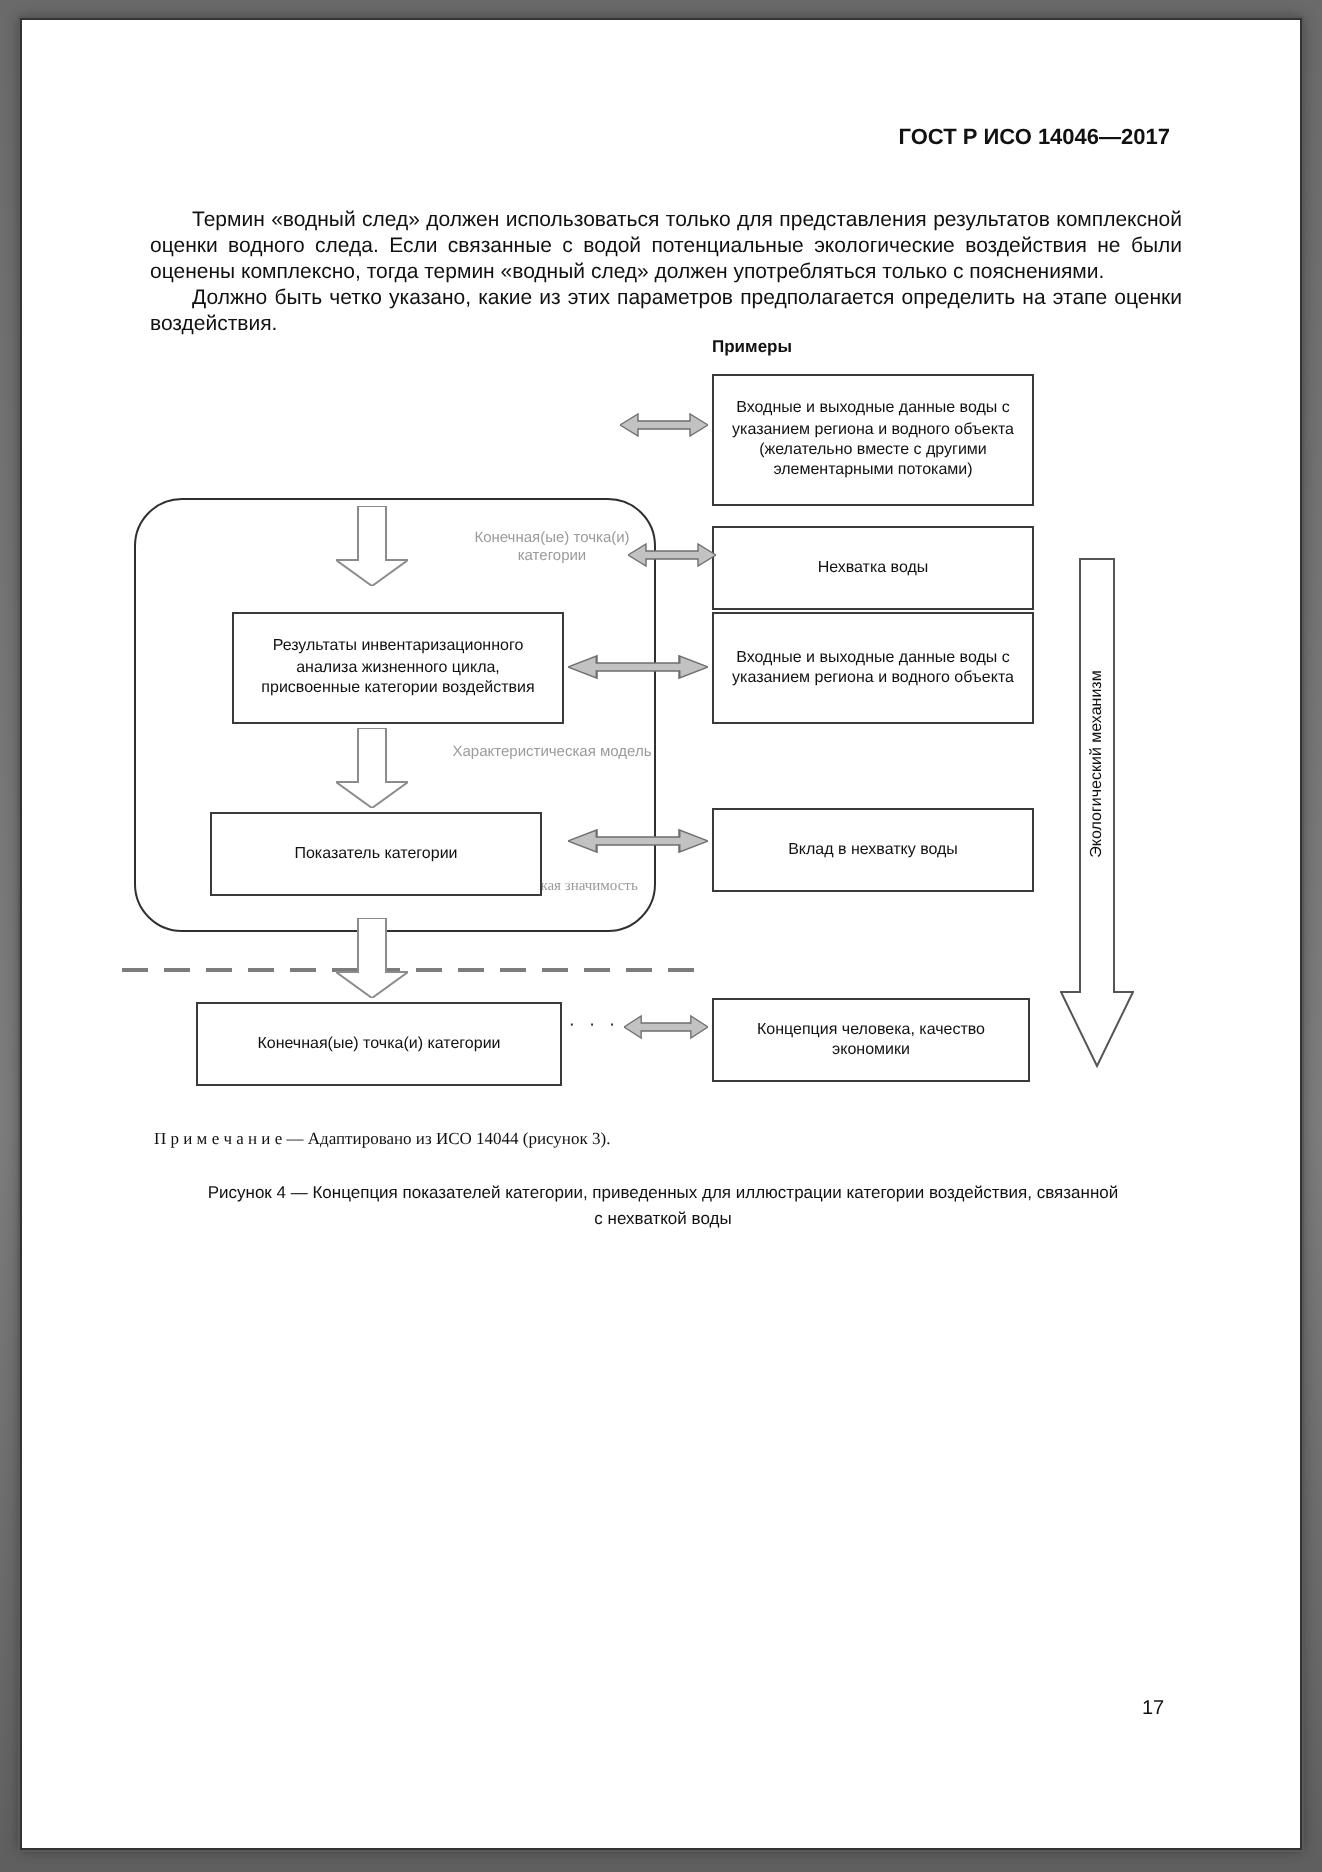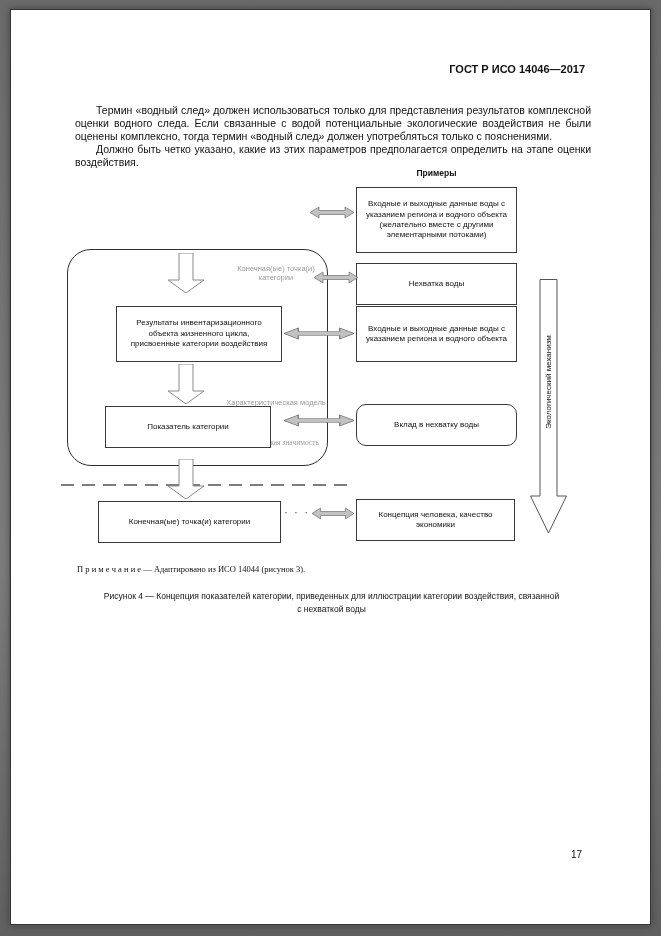--- a/index.html
+++ b/index.html
@@ -16,46 +16,46 @@
     background:#ffffff;
     border:1px solid #333333;
     box-shadow:0 0 0 1px #5a5a5a, 0 0 7px rgba(0,0,0,.4);
   }
 
   .doc-header { position:absolute; top:53px; right:65px; font-size:11px; font-weight:bold; color:#111; }
 
   .body-text { position:absolute; left:64px; top:82px; width:516px; font-size:10.5px; line-height:1.24; text-align:justify; color:#111;margin-top:12px; }
   .body-text p { text-indent:21px; }
 
-  .examples-heading { position:absolute; left:345px; top:158px; width:161px; text-align:center; font-size:8.5px; font-weight:bold; color:#111; }
+  .examples-heading { position:absolute; left:345px; top:158px; width:161px; text-align:left; font-size:8.5px; font-weight:bold; color:#111; }
 
   .box {
     position:absolute; border:1px solid #3a3a3a; background:#fff;
     display:flex; align-items:center; justify-content:center;
     text-align:center; font-size:8px; line-height:1.3; color:#111;
     padding:20px 6px;
   }
   .box-lci          { left:54px;  top:191px; width:243px; height:31px; }
   .box-wio-ext      { left:345px; top:177px; width:161px; height:66px; }
   .box-scarcity     { left:345px; top:253px; width:161px; height:28px; }
   .box-lci-assigned { left:105px; top:296px; width:166px; height:56px; }
   .box-wio          { left:345px; top:296px; width:161px; height:56px; }
   .box-indicator    { left:94px; top:396px; width:166px; height:37px; }
-  .box-contribution { left:345px; top:394px; width:161px; height:33px;border-radius:10px; }
+  .box-contribution { left:345px; top:394px; width:161px; height:33px; }
   .box-endpoint     { left:87px;  top:491px; width:183px; height:27px; }
   .box-health       { left:345px; top:489px; width:159px; height:35px; }
 
   .round-frame {
     position:absolute; left:56px; top:239px; width:261px; height:217px;
     border:1.5px solid #2f2f2f; border-radius:24px; background:transparent;
   }
 
   .gray-label { position:absolute; width:110px; text-align:center; font-size:7.5px; line-height:1.25; color:#9b9b9b; }
   .gl-1 { left:210px; top:254px; }
-  .gl-2 { left:210px; top:361px;margin-top:27px; }
+  .gl-2 { left:210px; top:361px; }
   .gl-3 { left:210px; top:428px;font-family:Liberation Serif, serif; }
 
   .arrow-h { position:absolute; height:13px; }
   .arrow-h svg { display:block; width:100%; height:100%; }
   .ah-1 { left:299px; top:196px; width:44px; }
   .ah-2 { left:303px; top:261px; width:44px; }
   .ah-3 { left:273px; top:317px; width:70px; }
   .ah-4 { left:273px; top:404px; width:70px; }
   .ah-5 { left:301px; top:497px; width:42px; }
 
@@ -119,21 +119,21 @@
       <svg viewBox="0 0 36 40" preserveAspectRatio="none">
           <polygon points="11,0 25,0 25,27 36,27 18,40 0,27 11,27" fill="#ffffff" stroke="#8b8b8b" stroke-width="1"></polygon>
         </svg>
     </div>
 
     <div class="gray-label gl-1">Конечная(ые) точка(и) категории</div>
     <div class="gray-label gl-2">Характеристическая модель</div>
     <div class="gray-label gl-3">Экологическая значимость</div>
 
     <div class="box box-scarcity">Нехватка воды</div>
-    <div class="box box-lci-assigned">Результаты инвентаризационного объекта жизненного цикла, присвоенные категории воздействия</div>
+    <div class="box box-lci-assigned">Результаты инвентаризационного анализа жизненного цикла, присвоенные категории воздействия</div>
     <div class="box box-wio">Входные и выходные данные воды с указанием региона и водного объекта</div>
     <div class="box box-indicator">Показатель категории</div>
     <div class="box box-contribution">Вклад в нехватку воды</div>
     <div class="box box-endpoint">Конечная(ые) точка(и) категории</div>
     <div class="box box-health">Концепция человека, качество экономики</div>
 
     <div class="dots">· · ·</div>
 
     <div class="arrow-h ah-1">
       <svg viewBox="0 0 44 13" preserveAspectRatio="none">

